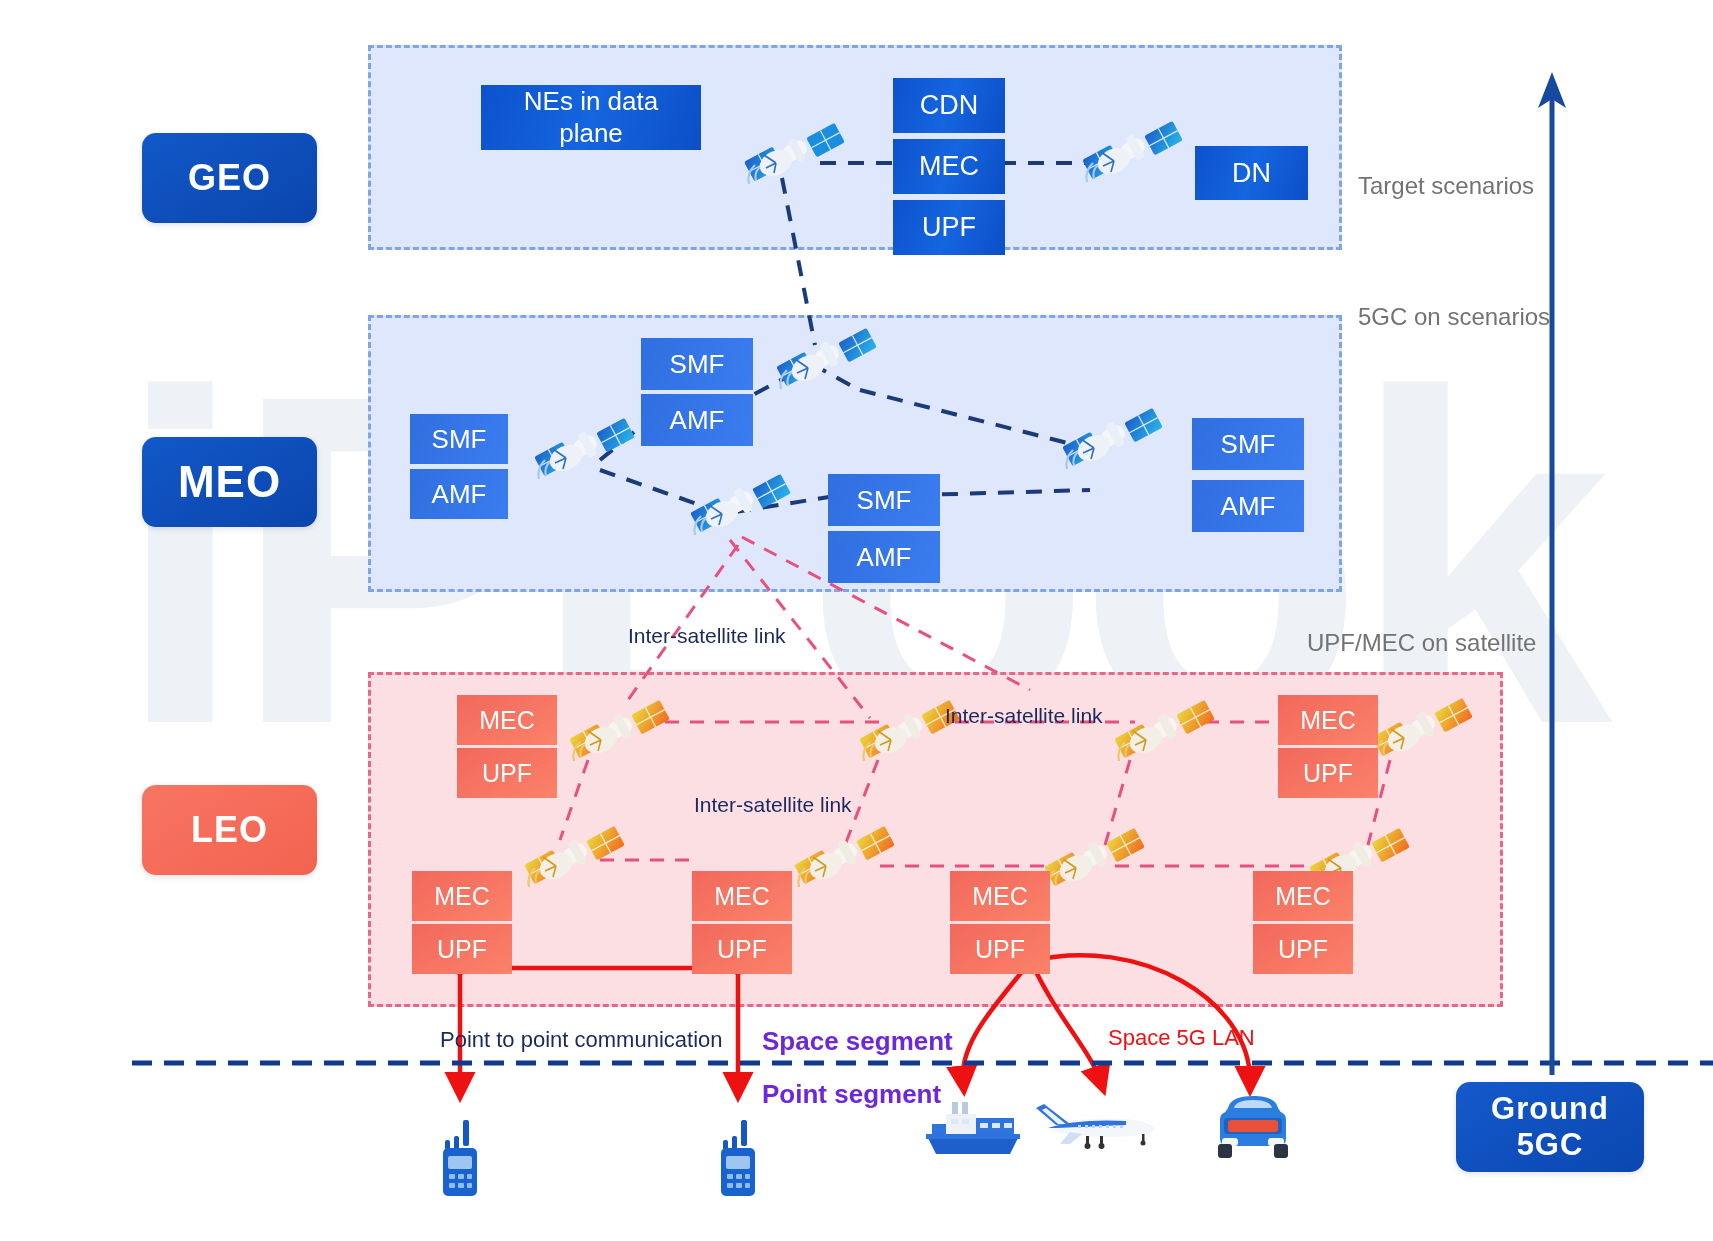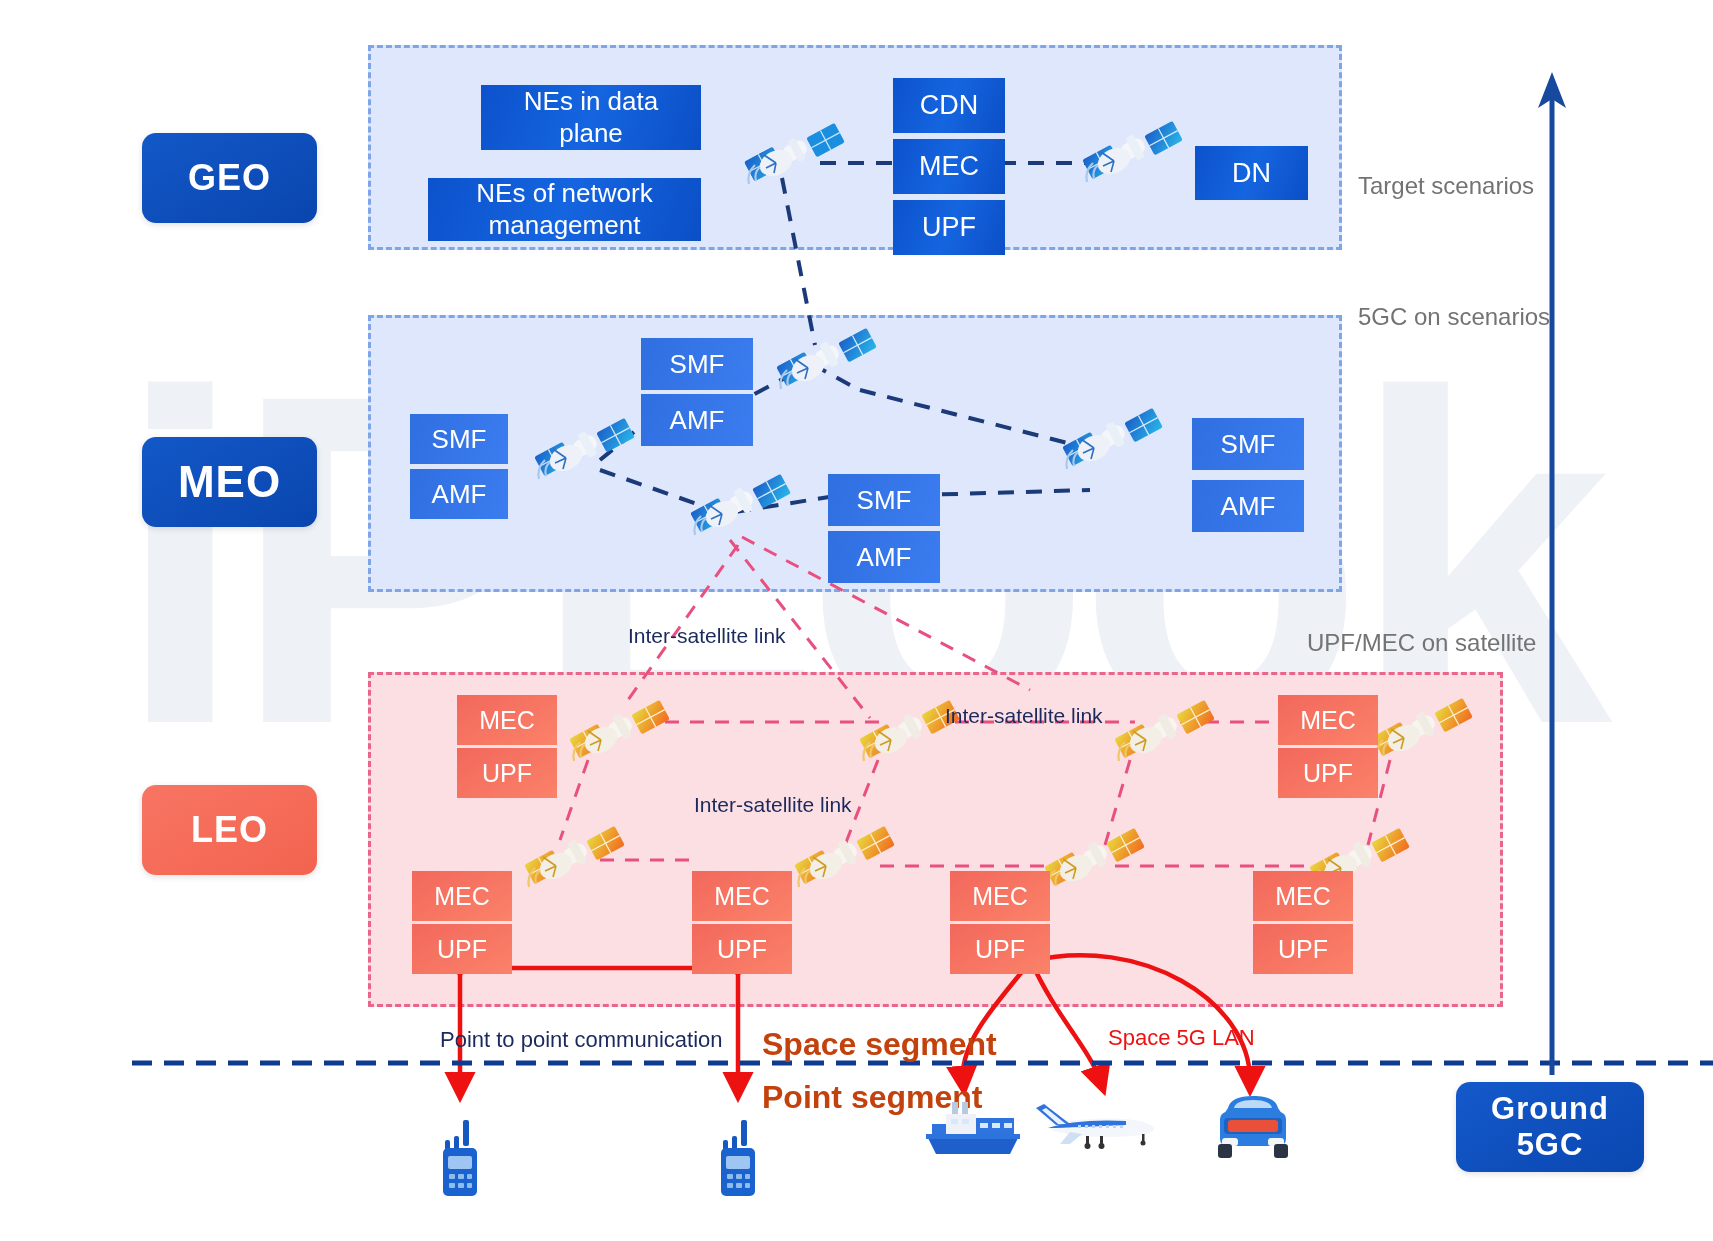--- a/index.html
+++ b/index.html
@@ -51,21 +51,21 @@
     color:#fff;text-align:center;box-sizing:border-box;
   }
   .nf.blue{background:linear-gradient(110deg,#0c52cc 0%,#1565e0 50%,#0b4fc6 100%);}
   .nf.blue2{background:linear-gradient(110deg,#2f6fe0 0%,#3b7cf0 100%);}
   .nf.orange{background:linear-gradient(150deg,#f2685c 0%,#fb8269 100%);}
 
   
   .txt{position:absolute;white-space:nowrap;}
   .txt.side{font-size:24px;color:#737373;}
   .txt.isl{font-size:21px;color:#1b2a5e;}
-  .txt.seg{font-size:32px;font-weight:700;color:#c2410c;}
+  .txt.seg{font-size:26px;font-weight:700;color:#6d28d9;}
   .txt.p2p{font-size:22px;color:#1b2a5e;}
   .txt.lan{font-size:22px;color:#ee1111;}
 
   
   svg.layer{position:absolute;left:0;top:0;width:1713px;height:1241px;
     overflow:visible;pointer-events:none;}
 
   
   .sat{position:absolute;width:110px;height:76px;}
 </style>
@@ -275,21 +275,20 @@
 
   <div class="pill geo">GEO</div>
   <div class="pill meo">MEO</div>
   <div class="pill leo">LEO</div>
   <div class="pill ground">
     <span>Ground</span>
     <span>5GC</span>
   </div>
 
   <div class="nf blue" style="left:481px;top:85px;width:220px;height:65px;font-size:26px;line-height:1.2;padding:0 10px;">NEs in data plane</div>
-  <div class="nf blue" style="left:428px;top:178px;width:273px;height:63px;font-size:26px;line-height:1.2;padding:0 10px;">NEs of network management</div>
   <div class="nf blue" style="left:893px;top:78px;width:112px;height:55px;font-size:27px;">CDN</div>
   <div class="nf blue" style="left:893px;top:139px;width:112px;height:55px;font-size:27px;">MEC</div>
   <div class="nf blue" style="left:893px;top:200px;width:112px;height:55px;font-size:27px;">UPF</div>
   <div class="nf blue" style="left:1195px;top:146px;width:113px;height:54px;font-size:27px;">DN</div>
 
   <div class="nf blue2" style="left:410px;top:414px;width:98px;height:50px;font-size:26px;">SMF</div>
   <div class="nf blue2" style="left:410px;top:469px;width:98px;height:50px;font-size:26px;">AMF</div>
 
   <div class="nf blue2" style="left:641px;top:338px;width:112px;height:52px;font-size:26px;">SMF</div>
   <div class="nf blue2" style="left:641px;top:394px;width:112px;height:52px;font-size:26px;">AMF</div>

